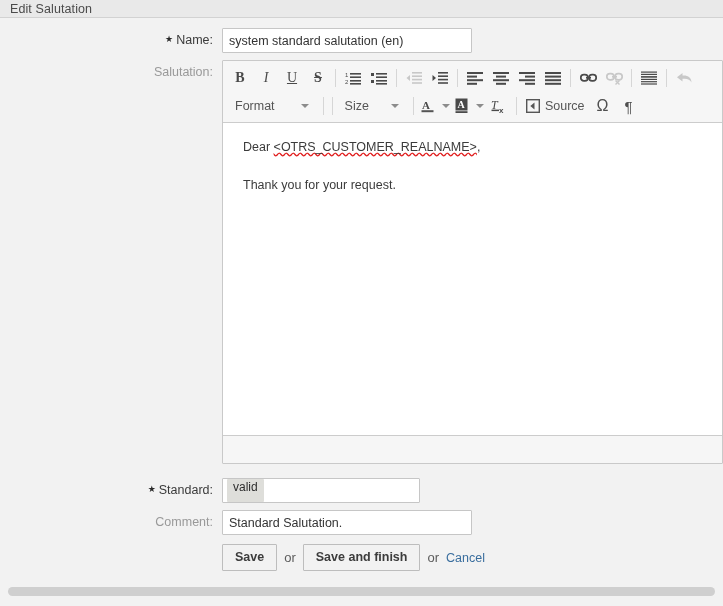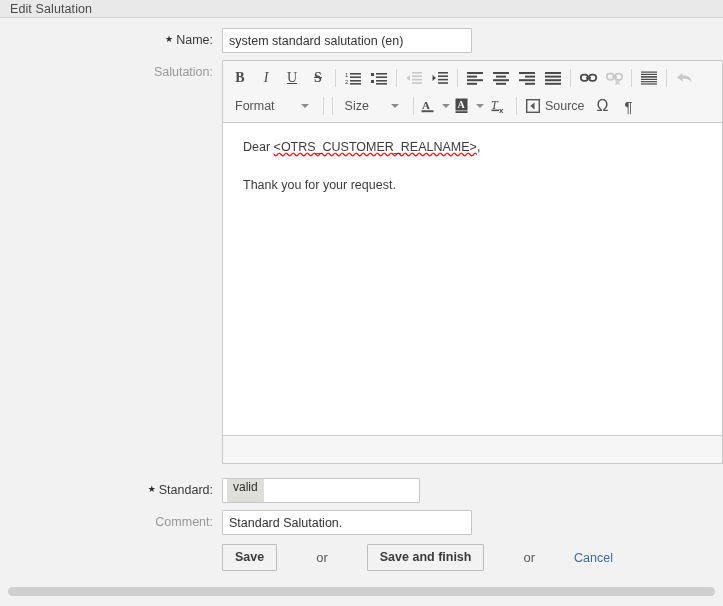--- a/index.html
+++ b/index.html
@@ -169,21 +169,21 @@
     text-decoration: underline wavy #e01b1b;
     text-decoration-skip-ink: none;
   }
   .ed-foot {
     height: 28px;
     background: #f6f6f6;
     border-top: 1px solid #cccccc;
   }
 
   
-  .btnrow { display: flex; align-items: center; gap: 32px; }
+  .btnrow { display: flex; align-items: center; }
   .btn {
     background: #f2f2f2;
     border: 1px solid #bdbdbd;
     font-family: "Liberation Sans", sans-serif;
     font-size: 12.5px;
     font-weight: bold;
     color: #3c3c3c;
     padding: 5px 12px 6px 12px;
     cursor: pointer;
     border-radius: 1px;

